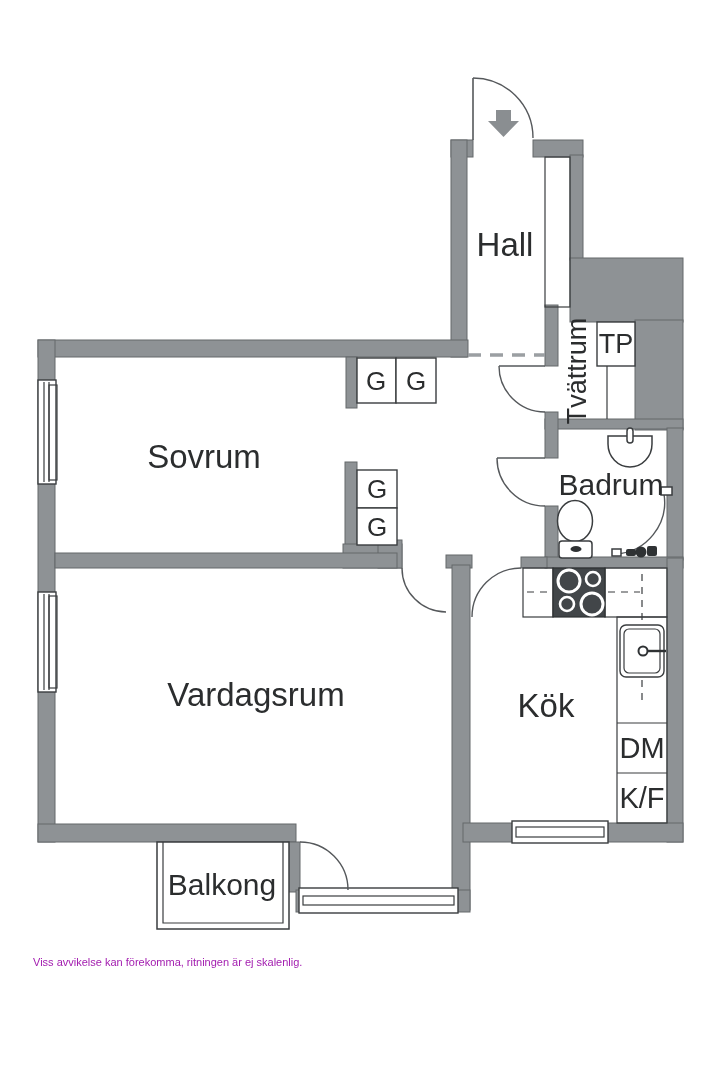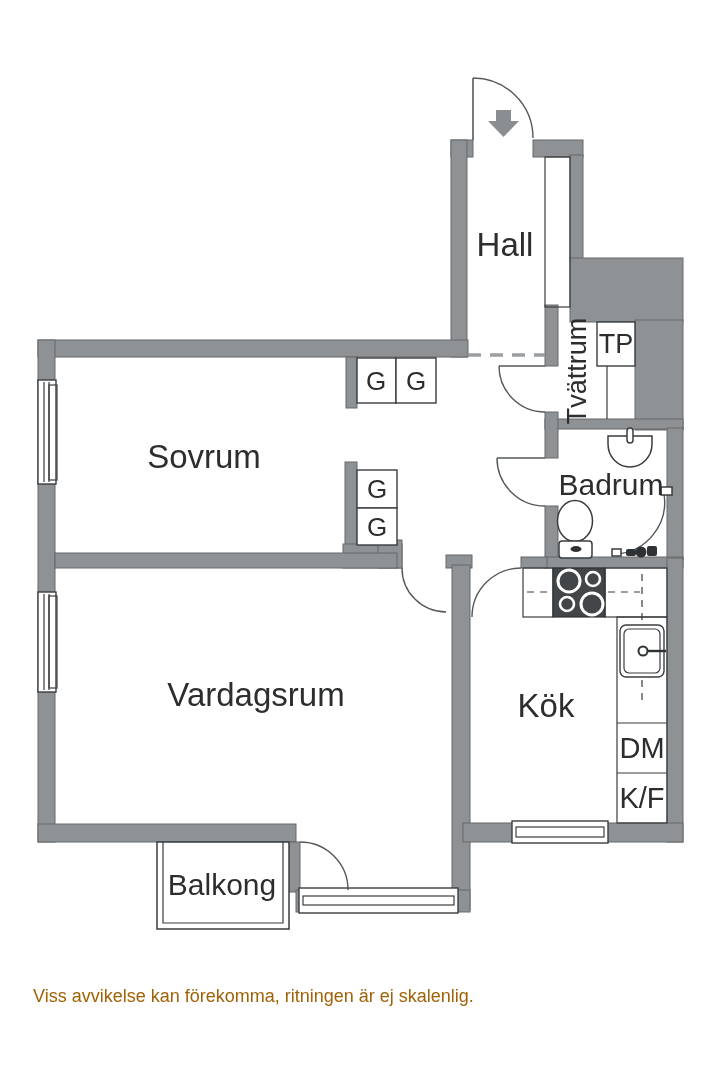--- a/index.html
+++ b/index.html
@@ -8,22 +8,22 @@
   .thin{stroke:var(--ink);stroke-width:1.4;fill:none}
   .thin2{stroke:var(--ink);stroke-width:1.2;fill:none}
   .box{fill:#ffffff;stroke:var(--ink);stroke-width:1.4}
   .door{stroke:#55585b;stroke-width:1.4;fill:none}
   .leaf{stroke:#55585b;stroke-width:1.6;fill:none}
   .dash{stroke:var(--ink);stroke-width:1.2;stroke-dasharray:7 6;fill:none}
   .fix{fill:#ffffff;stroke:var(--ink);stroke-width:1.5}
   .dark{fill:#2f3234;stroke:none}
   .lbl{font-family:"Liberation Sans",sans-serif;fill:var(--text);text-anchor:middle;dominant-baseline:central}
   .big{font-size:33px}.mid{font-size:30px}.sm{font-size:27px}.g{font-size:26px}
-  #disclaimer{position:absolute;left:33px;top:986px;font-family:"Liberation Sans",sans-serif;
-    font-size:18px;color:#a16207}
+  #disclaimer{position:absolute;left:33px;top:956px;font-family:"Liberation Sans",sans-serif;
+    font-size:11px;color:#a21caf}
 </style>
 </head>
 <body>
 
 <svg id="plan" width="720" height="1080" viewBox="0 0 720 1080">
 
   <g>
 
     <rect class="wall" x="451" y="140" width="22" height="17"></rect>
     <rect class="wall" x="533" y="140" width="50" height="17"></rect>

